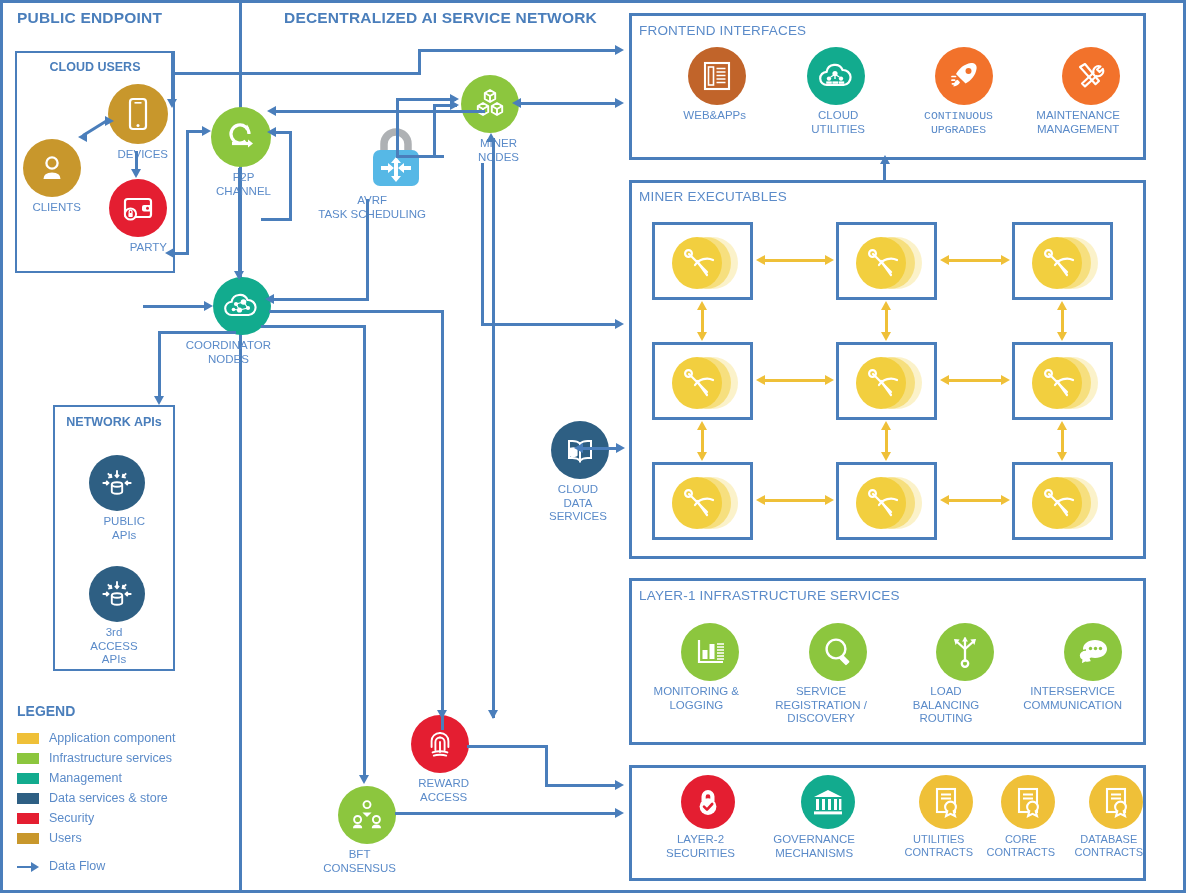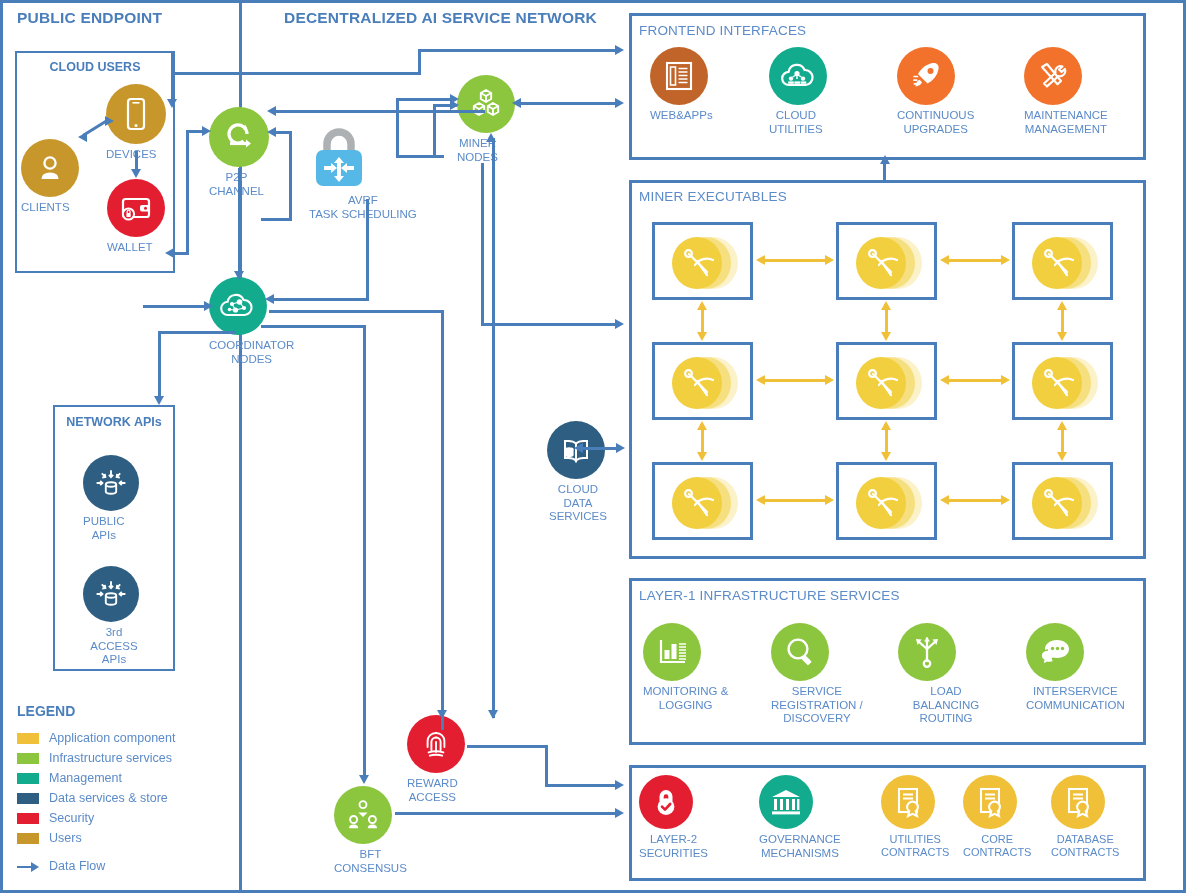--- a/index.html
+++ b/index.html
@@ -22,21 +22,21 @@
   }
   .panel-title{
     position:absolute;color:#5b8bc9;font-size:13.5px;letter-spacing:.2px;white-space:nowrap;
   }
   .box{position:absolute;border:2px solid #4a7ebb;background:#fff;box-sizing:border-box;}
   .box-title{
     position:absolute;color:#4a7ebb;font-weight:bold;font-size:12.5px;white-space:nowrap;
     text-align:center;
   }
   
-  .node{position:absolute;display:flex;flex-direction:column;align-items:flex-start;}
+  .node{position:absolute;display:flex;flex-direction:column;align-items:flex-end;}
   .circ{border-radius:50%;display:flex;align-items:center;justify-content:center;}
   .nlabel{
     color:#5b8bc9;font-size:11.5px;line-height:13.5px;text-align:center;
     margin-top:4px;white-space:pre-line;
   }
   .nlabel.sm{font-size:11px;line-height:13px;}
   
   .ln{position:absolute;background:#4a7ebb;}
   .ln.y{background:#efc038;}
   .ah{position:absolute;width:0;height:0;}
@@ -98,21 +98,21 @@
     <div class="circ" style="width:58px;height:58px;background:#e41e31;">
       <svg width="34" height="30" viewBox="0 0 34 30">
         <rect x="4" y="6" width="26" height="18" rx="2.6" fill="none" stroke="#fff" stroke-width="2.2"></rect>
         <rect x="21" y="12" width="10" height="6.5" rx="2" fill="#fff"></rect>
         <circle cx="26.5" cy="15.2" r="1.5" fill="#e41e31"></circle>
         <circle cx="9.5" cy="21" r="5.6" fill="#e41e31" stroke="#fff" stroke-width="2"></circle>
         <rect x="7.4" y="20" width="4.3" height="4" rx="0.7" fill="#fff"></rect>
         <path d="M8.2 20v-1.4a1.4 1.4 0 012.8 0V20" fill="none" stroke="#fff" stroke-width="1.3"></path>
       </svg>
     </div>
-    <div class="nlabel">WALLET</div>
+    <div class="nlabel">PARTY</div>
   </div>
 
   <div class="ln" style="left:80px;top:131px;width:28px;height:3px;transform:rotate(-32deg);transform-origin:left center;"></div>
   <div class="ah ah-r" style="left:102px;top:113px;"></div>
   <div class="ah ah-l" style="left:75px;top:129px;"></div>
 
   <div class="ln" style="left:132px;top:148px;width:3px;height:20px;"></div>
   <div class="ah ah-d" style="left:128px;top:166px;"></div>
 
   <div class="box" style="left:50px;top:402px;width:122px;height:266px;"></div>
@@ -299,21 +299,21 @@
             <rect x="8.2" y="20.4" width="5.6" height="2.4"></rect>
             <rect x="14.4" y="20.4" width="5.6" height="2.4"></rect>
             <rect x="20.6" y="20.4" width="5.6" height="2.4"></rect>
           </g>
       </svg>
     </div>
     <div class="nlabel">CLOUD
 UTILITIES</div>
   </div>
 
-  <div class="node" style="left:894px;top:44px;width:96px;">
+  <div class="node" style="left:894px;top:44px;width:96px;font-family:Liberation Mono, monospace;">
     <div class="circ" style="width:58px;height:58px;background:#f2722b;">
       <svg width="34" height="34" viewBox="0 0 34 34">
         <path d="M24 4c-7 1-12 5.6-15 11l4.4 4.4.8.8 4.4 4.4C24 21.6 28.6 16.6 29.6 9.6 30 6 28 4 24 4z" fill="#fff"></path>
         <circle cx="21.5" cy="12" r="3" fill="#f2722b"></circle>
         <path d="M10.6 20.8c-2.4.8-3.8 3-4.2 6.6 3.6-.4 5.8-1.8 6.6-4.2z" fill="#fff"></path>
         <g stroke="#fff" stroke-width="1.7" stroke-linecap="round">
             <path d="M5 17.5h3.5M5 21.2h2.6M5.4 24.8h1.8"></path>
           </g>
       </svg>
     </div>

